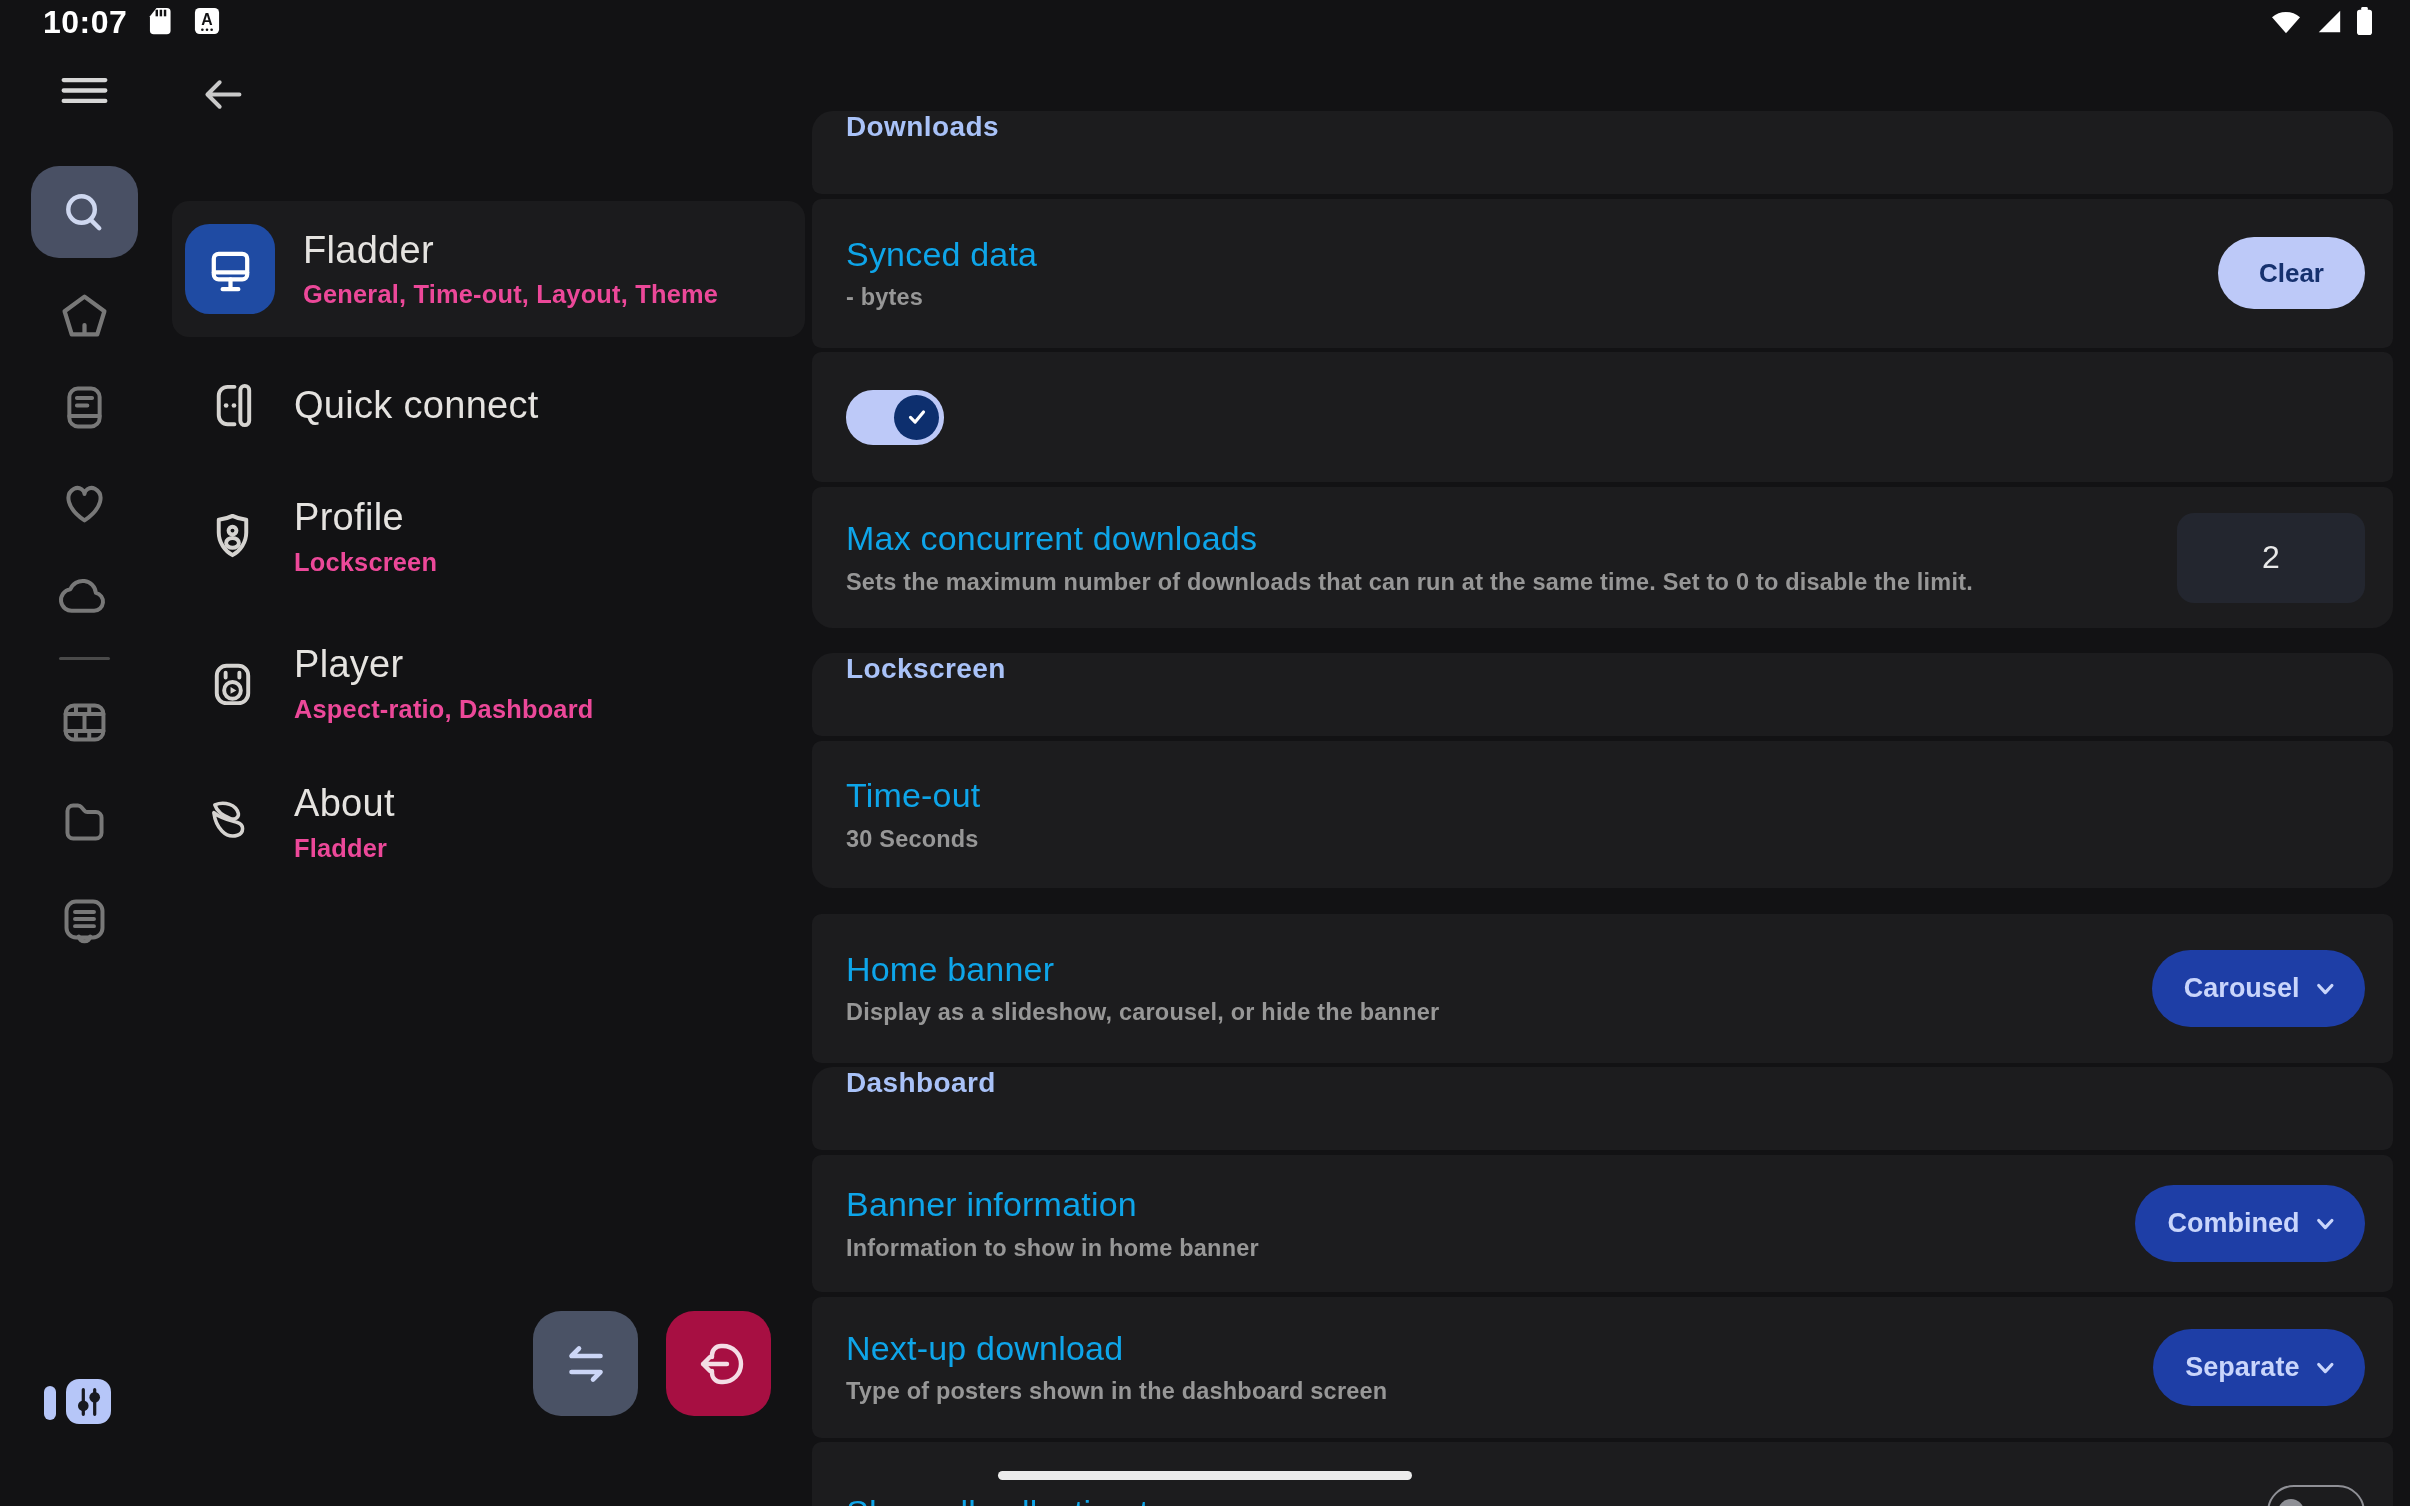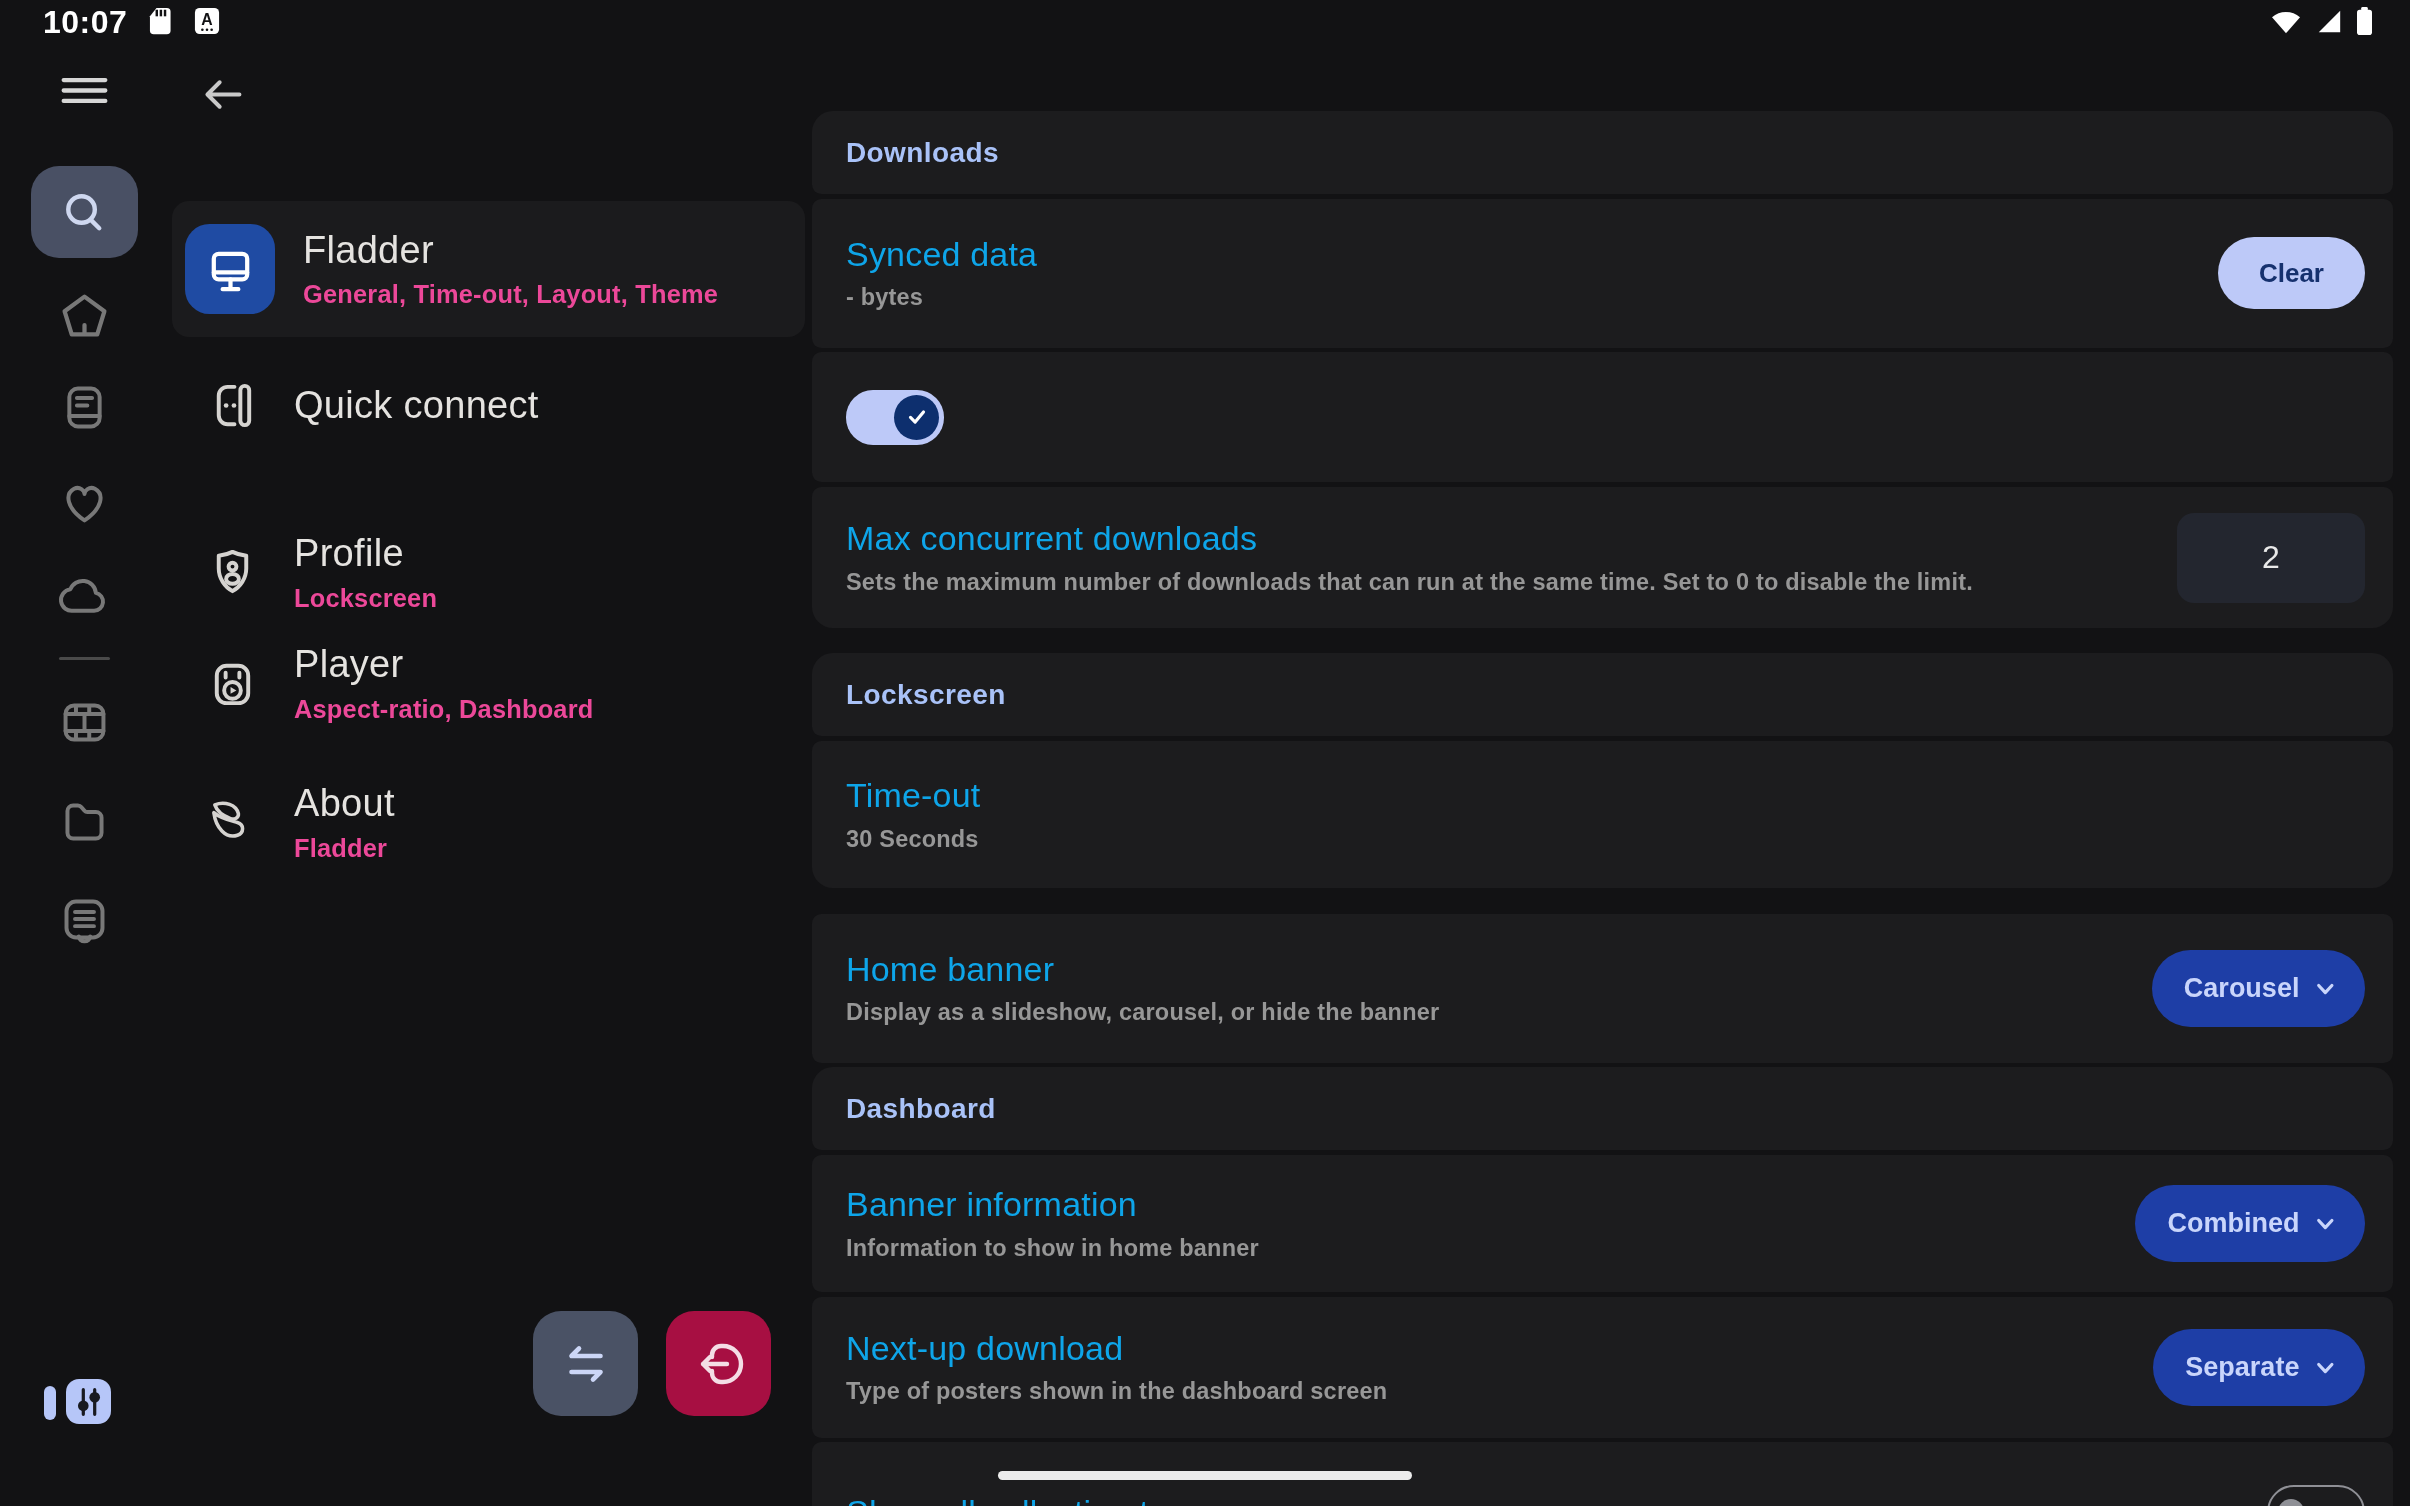--- a/index.html
+++ b/index.html
@@ -29,21 +29,21 @@
   .nav-tile{width:90px;height:90px;flex:none;border-radius:24.5px;background:#1f4ba3;display:flex;align-items:center;justify-content:center;}
   .nav-tile svg{width:55px;height:55px;}
   .nav-title{font-size:38px;color:#e5e3e0;letter-spacing:0.3px;}
   .nav-sub{font-size:25.4px;font-weight:700;color:#ec4899;margin-top:8.5px;letter-spacing:0.2px;}
   
   .content{position:absolute;left:812px;top:111px;width:1581px;}
   .card{background:#1c1c1e;box-sizing:border-box;}
   .card.first{border-radius:21px 21px 9.4px 9.4px;}
   .card.mid{border-radius:9.4px;}
   .card.last{border-radius:9.4px 9.4px 21px 21px;}
-  .card.head{height:83px;display:flex;align-items:center;padding-left:34px;margin-bottom:4.7px;}
+  .card.head{height:83px;display:flex;padding-left:34px;margin-bottom:4.7px;}
   .sechead{font-size:28px;font-weight:700;color:#a9c2f8;letter-spacing:0.4px;}
   .row{display:flex;align-items:center;justify-content:space-between;padding:0 28px 0 34px;margin-bottom:4.7px;}
   .row.secend{margin-bottom:25.4px;}
   .rtitle{font-size:34px;color:#0ea5e9;letter-spacing:0.2px;}
   .rsub{font-size:23.5px;font-weight:600;color:#979797;margin-top:10.4px;letter-spacing:0.2px;}
   .h158{height:149px;} .h138{height:130px;} .h150{height:141px;} .h156{height:147px;} .h146{height:137px;}
   
   .pillbtn{border:none;cursor:pointer;height:72px;padding:0 41px;border-radius:36px;background:#bdc9f8;color:#16316e;font-size:26px;font-weight:700;font-family:inherit;}
   .dropbtn{border:none;cursor:pointer;height:77px;padding:0 28px 0 32px;border-radius:39px;background:#1e3ea6;color:#c9d5fb;font-size:27px;font-weight:700;font-family:inherit;display:flex;align-items:center;gap:15px;}
   .dropbtn svg{width:22.6px;height:22.6px;}
@@ -179,21 +179,21 @@
         <circle cx="21.5" cy="28" r="2.4" fill="currentColor" stroke="none"></circle>
         <circle cx="29.5" cy="28" r="2.4" fill="currentColor" stroke="none"></circle>
         <rect x="36" y="8" width="9" height="40" rx="4.5"></rect>
       </svg>
   </div>
   <div>
     <div class="nav-title">Quick connect</div>
   </div>
 </div>
 
-<div class="nav-item" style="top:520px;height:105px;">
+<div class="nav-item" style="top:484px;height:105px;">
   <div class="nav-ic">
     <svg viewBox="0 0 56 56" fill="none" stroke="currentColor" stroke-width="4" stroke-linejoin="round">
         <path d="M28 7 C33 9.5 38 10.5 42 11 v13 c0 10 -6 18.5 -14 23 c-8 -4.5 -14 -13 -14 -23 v-13 c4 -0.5 9 -1.5 14 -4 z"></path>
         <circle cx="28" cy="22" r="4"></circle>
         <ellipse cx="28" cy="34.5" rx="6.5" ry="5"></ellipse>
       </svg>
   </div>
   <div>
     <div class="nav-title">Profile</div>
     <div class="nav-sub">Lockscreen</div>

